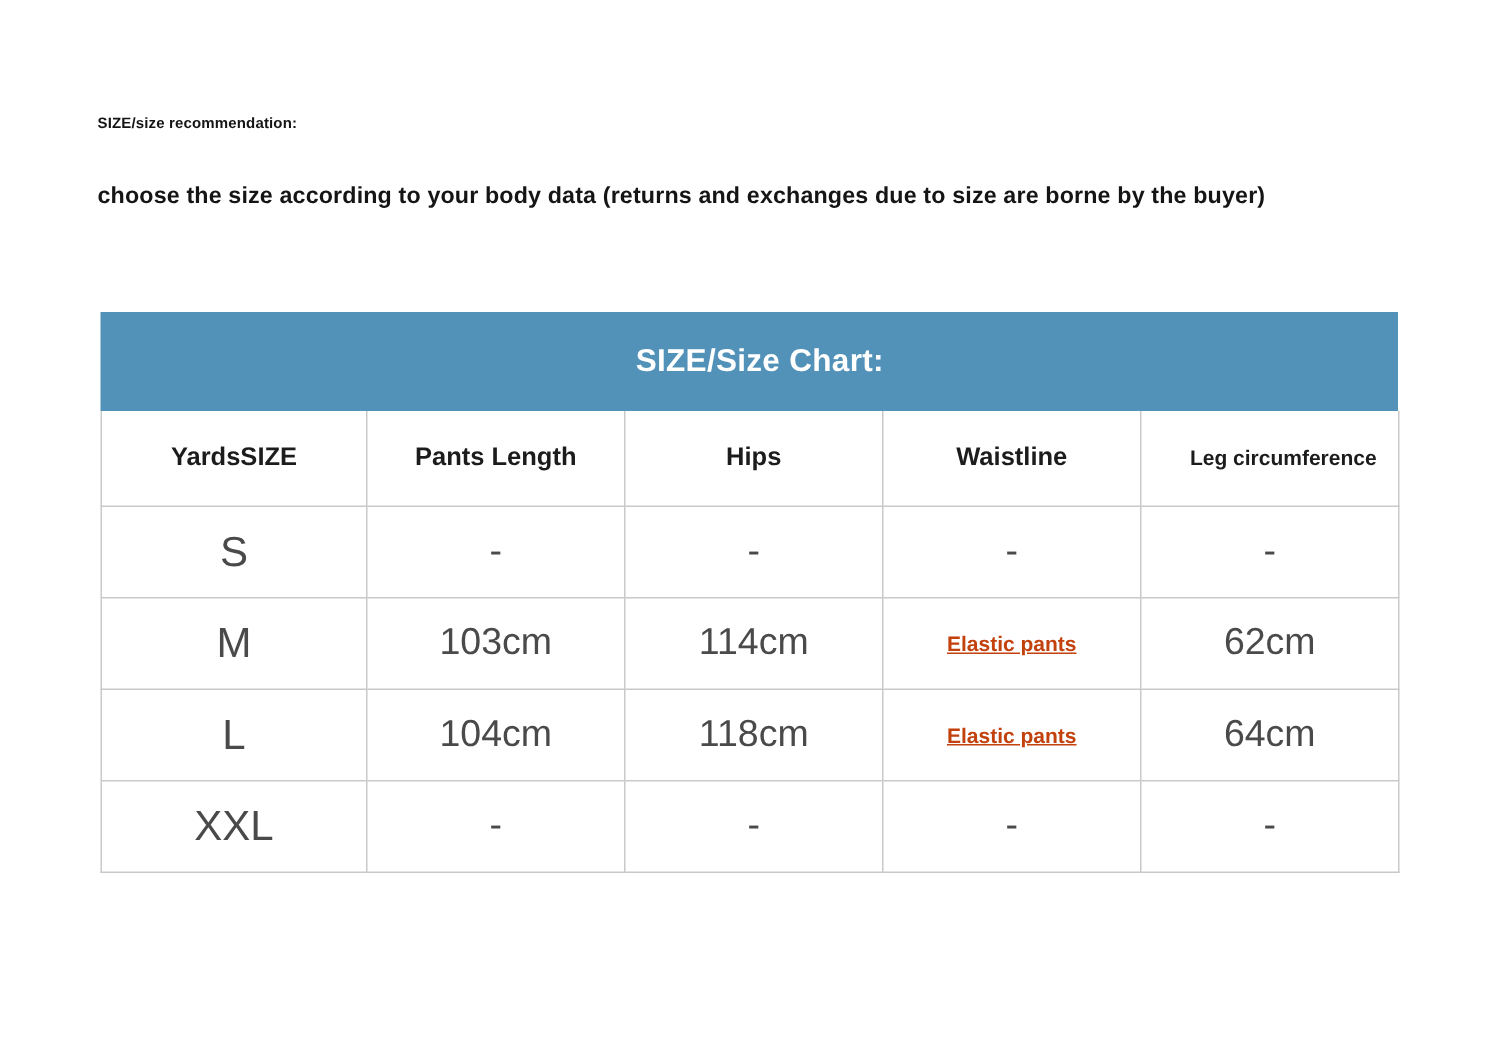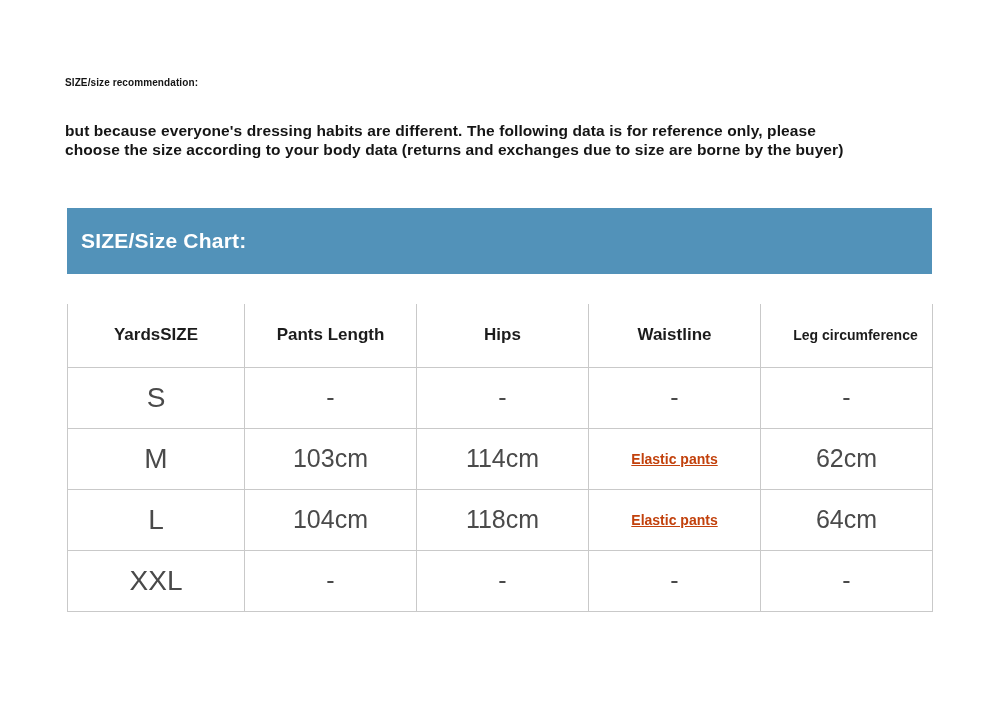--- a/index.html
+++ b/index.html
@@ -34,35 +34,35 @@
   .chart-header {
     position: absolute;
     left: 67px;
     top: 208px;
     width: 865px;
     height: 66px;
     background: #5292b9;
     display: flex;
     align-items: center;
     padding-left: 14px;
+    justify-content: center;
   }
   .chart-header .chart-title {
     color: #ffffff;
     font-size: 21px;
     font-weight: bold;
     letter-spacing: 0.2px;
   }
   table.size-table {
     position: absolute;
     left: 67px;
     top: 274px;
     width: 865px;
     border-collapse: collapse;
     table-layout: fixed;
-    margin-top: 30px;
   }
   .size-table th, .size-table td {
     border: 1px solid #c9c9c9;
     text-align: center;
     vertical-align: middle;
     background: #ffffff;
   }
   .size-table thead th { border-top: none; }
   .size-table th:first-child, .size-table td:first-child { border-left: 1px solid #c9c9c9; }
   .size-table thead tr { height: 63px; }
@@ -87,21 +87,20 @@
     color: #c2410c;
     text-decoration: underline;
   }
 </style>
 </head>
 <body>
 
 <div class="doc-title">SIZE/size recommendation:</div>
 
 <div class="intro">
-  <div>but because everyone's dressing habits are different. The following data is for reference only, please</div>
   <div>choose the size according to your body data (returns and exchanges due to size are borne by the buyer)</div>
 </div>
 
 <div class="chart-header">
   <span class="chart-title">SIZE/Size Chart:</span>
 </div>
 
 <table class="size-table">
   <colgroup>
     <col style="width:177px">

